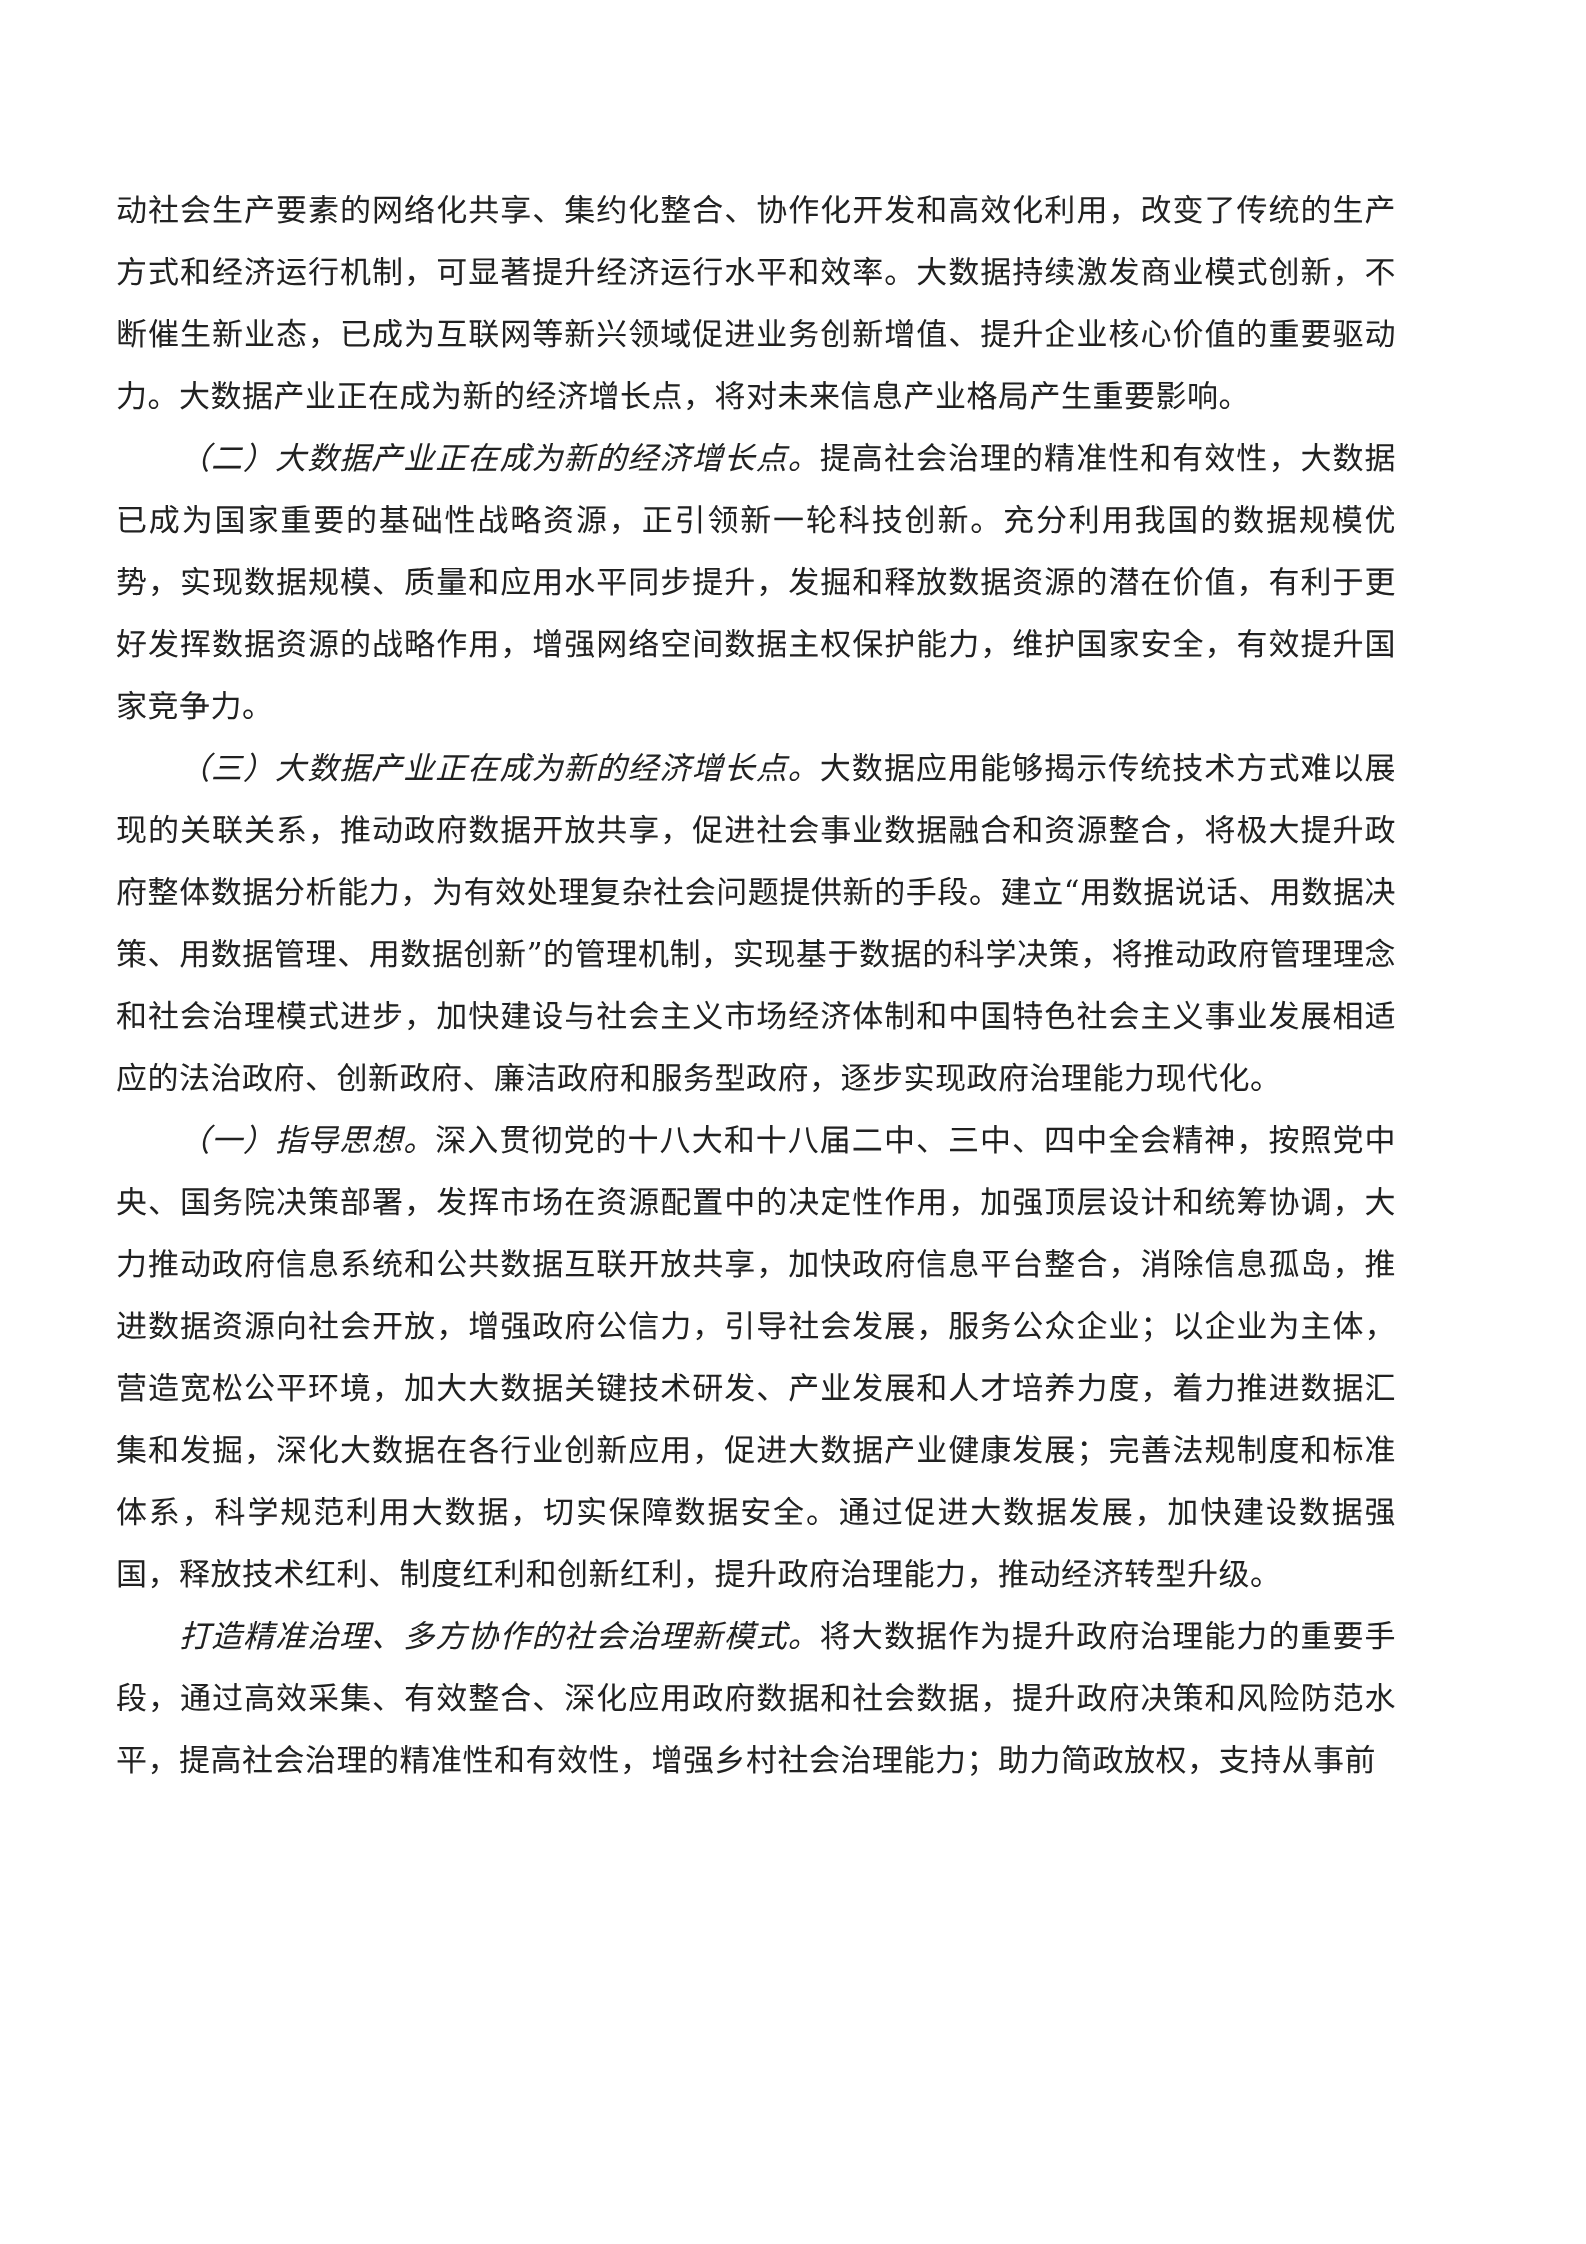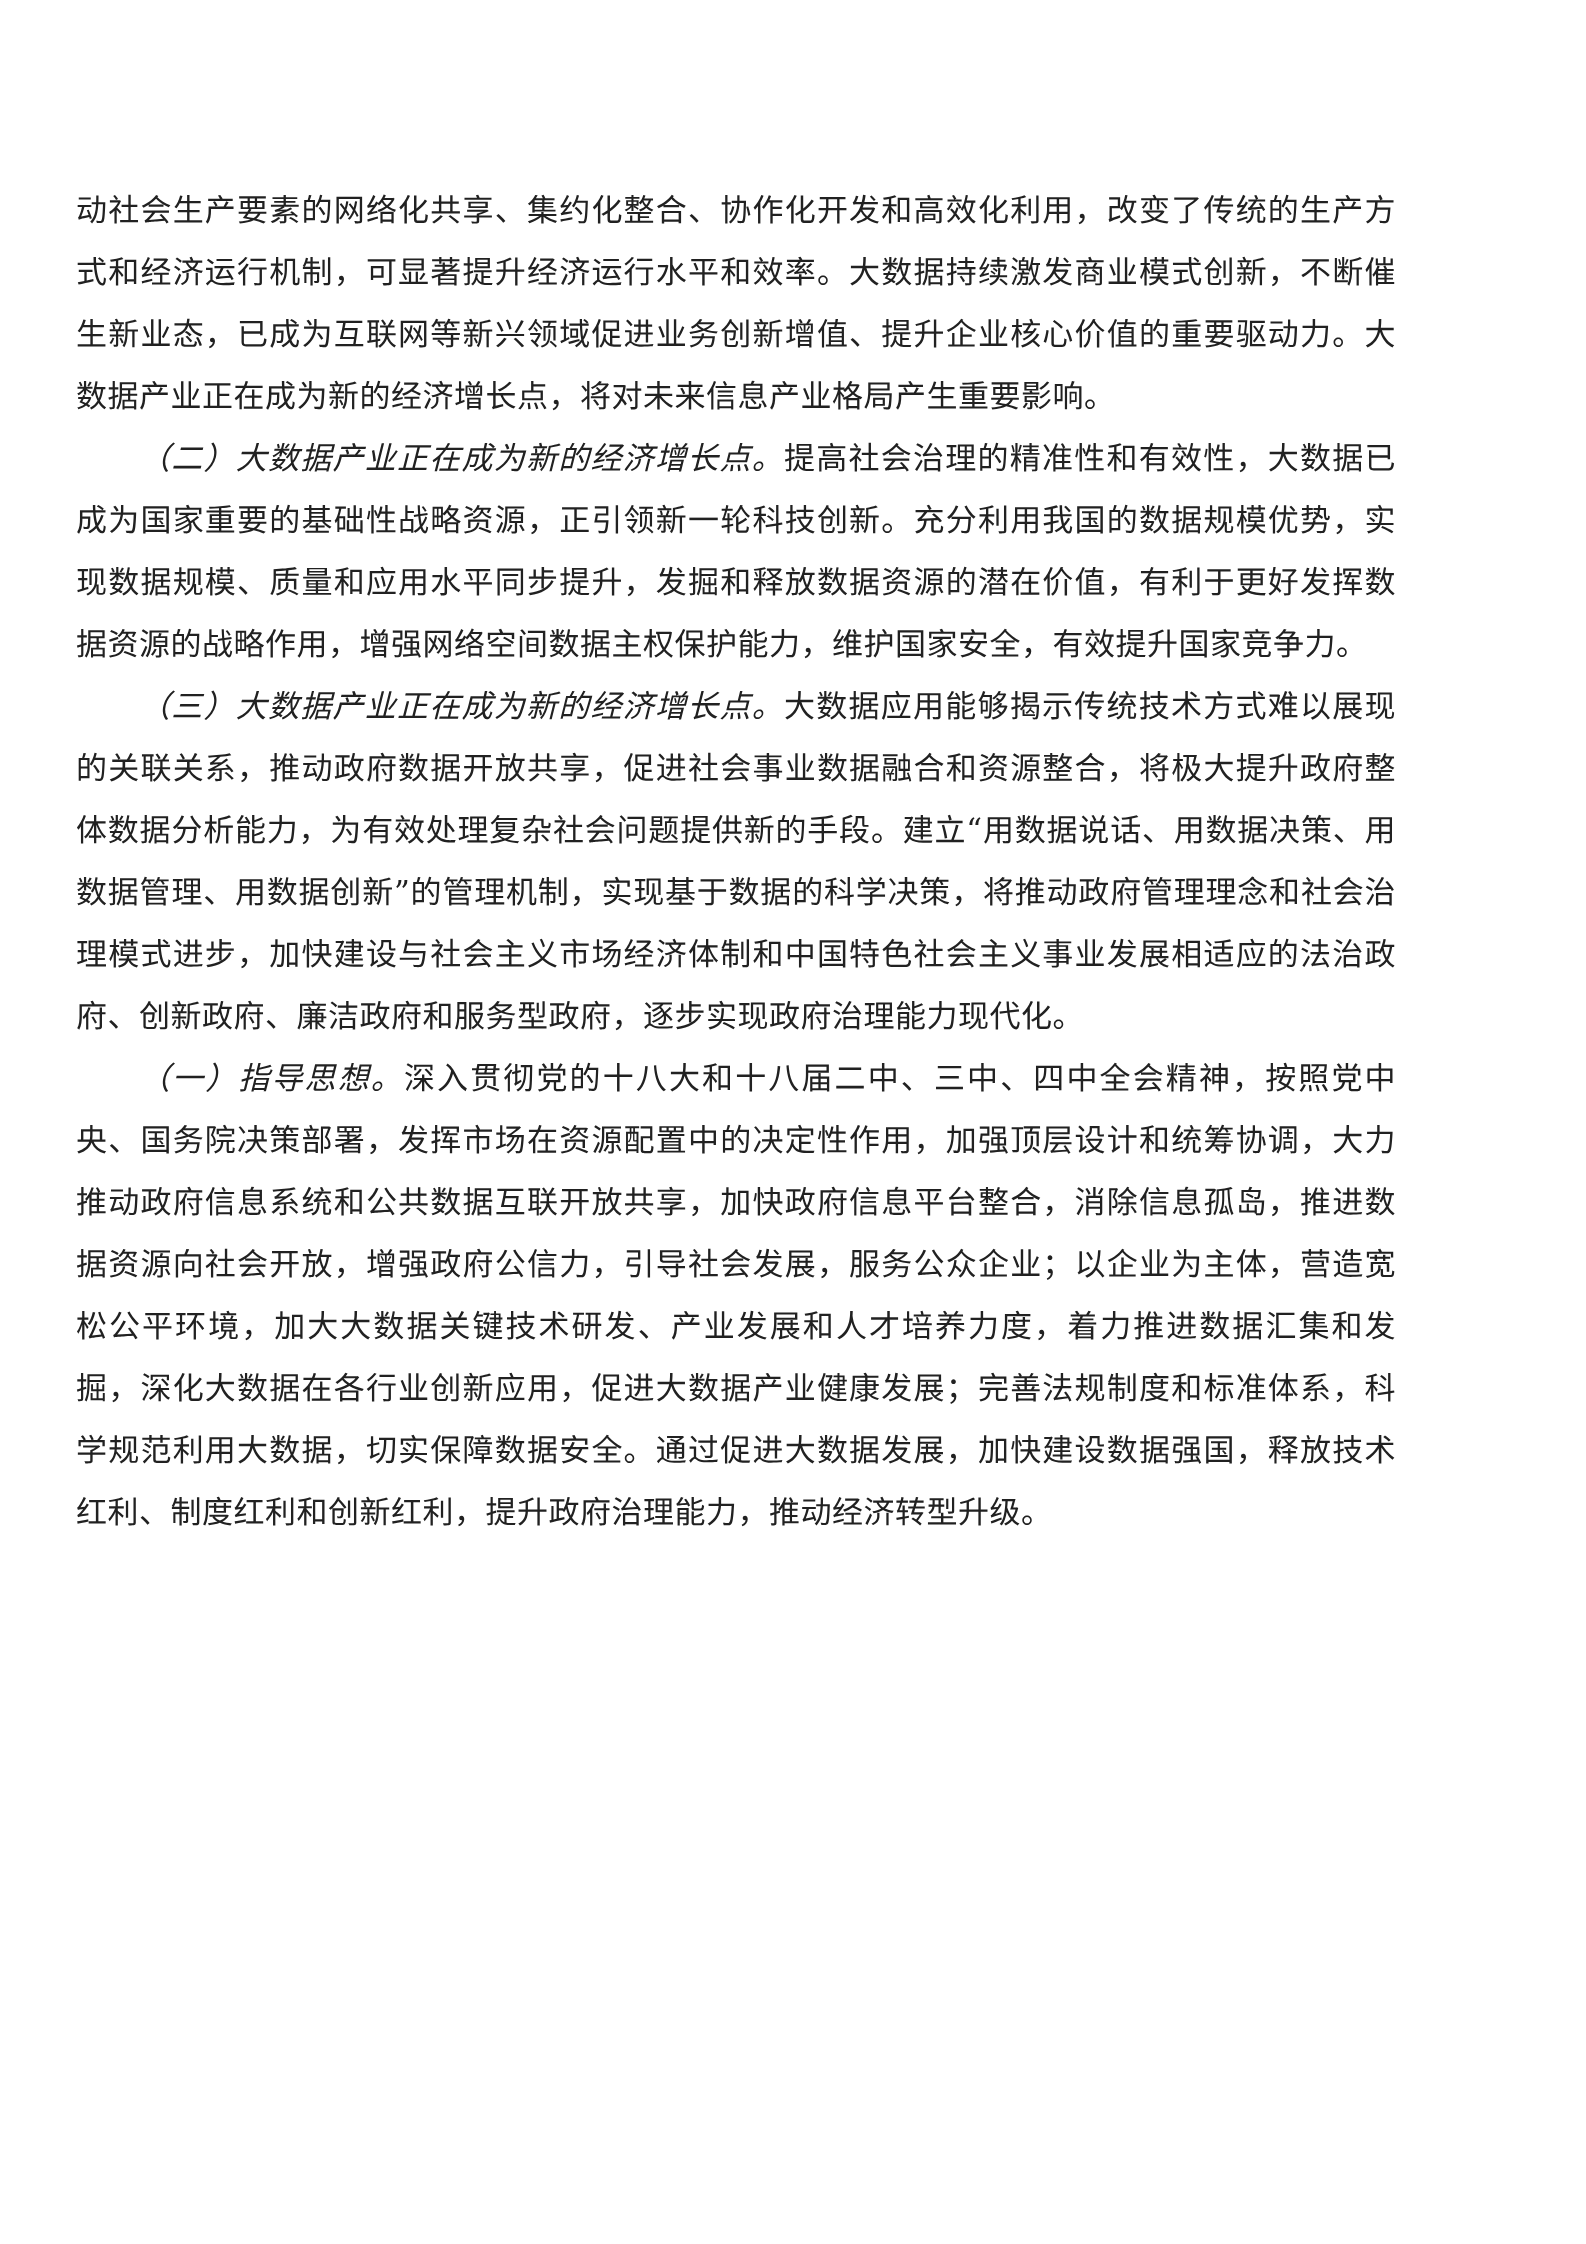--- a/index.html
+++ b/index.html
@@ -4,21 +4,21 @@
 <style>
   html, body { margin: 0; padding: 0; background: #ffffff; }
   .page {
     position: relative;
     width: 1586px;
     height: 2244px;
     background: #ffffff;
     overflow: hidden;
   }
   .content {
-    padding: 179px 190px 0 76px;
+    padding: 179px 190px 0 116px;
   }
   .para {
     margin: 0;
     font-family: "DejaVu Serif", "Liberation Serif", serif;
     font-size: 31px;
     line-height: 62px;
     color: #212121;
     text-align: justify;
     letter-spacing: 0.5px;
   }
@@ -40,14 +40,15 @@
 </style>
 </head>
 <body>
 
 <div class="page">
   <div class="content">
       <p class="para"><span class="run-song">动社会生产要素的网络化共享、集约化整合、协作化开发和高效化利用，改变了传统的生产方式和经济运行机制，可显著提升经济运行水平和效率。大数据持续激发商业模式创新，不断催生新业态，已成为互联网等新兴领域促进业务创新增值、提升企业核心价值的重要驱动力。大数据产业正在成为新的经济增长点，将对未来信息产业格局产生重要影响。</span></p>
       <p class="para indent"><span class="run-kai">（二）大数据产业正在成为新的经济增长点。</span><span class="run-song">提高社会治理的精准性和有效性，大数据已成为国家重要的基础性战略资源，正引领新一轮科技创新。充分利用我国的数据规模优势，实现数据规模、质量和应用水平同步提升，发掘和释放数据资源的潜在价值，有利于更好发挥数据资源的战略作用，增强网络空间数据主权保护能力，维护国家安全，有效提升国家竞争力。</span></p>
       <p class="para indent"><span class="run-kai">（三）大数据产业正在成为新的经济增长点。</span><span class="run-song">大数据应用能够揭示传统技术方式难以展现的关联关系，推动政府数据开放共享，促进社会事业数据融合和资源整合，将极大提升政府整体数据分析能力，为有效处理复杂社会问题提供新的手段。建立“用数据说话、用数据决策、用数据管理、用数据创新”的管理机制，实现基于数据的科学决策，将推动政府管理理念和社会治理模式进步，加快建设与社会主义市场经济体制和中国特色社会主义事业发展相适应的法治政府、创新政府、廉洁政府和服务型政府，逐步实现政府治理能力现代化。</span></p>
       <p class="para indent"><span class="run-kai">（一）指导思想。</span><span class="run-song">深入贯彻党的十八大和十八届二中、三中、四中全会精神，按照党中央、国务院决策部署，发挥市场在资源配置中的决定性作用，加强顶层设计和统筹协调，大力推动政府信息系统和公共数据互联开放共享，加快政府信息平台整合，消除信息孤岛，推进数据资源向社会开放，增强政府公信力，引导社会发展，服务公众企业；以企业为主体，营造宽松公平环境，加大大数据关键技术研发、产业发展和人才培养力度，着力推进数据汇集和发掘，深化大数据在各行业创新应用，促进大数据产业健康发展；完善法规制度和标准体系，科学规范利用大数据，切实保障数据安全。通过促进大数据发展，加快建设数据强国，释放技术红利、制度红利和创新红利，提升政府治理能力，推动经济转型升级。</span></p>
+      <p class="para indent"><span class="run-kai">打造精准治理、多方协作的社会治理新模式。</span><span class="run-song">将大数据作为提升政府治理能力的重要手段，通过高效采集、有效整合、深化应用政府数据和社会数据，提升政府决策和风险防范水平，提高社会治理的精准性和有效性，增强乡村社会治理能力；助力简政放权，支持从事前</span></p>
     </div>
 </div>
 
 </body></html>

